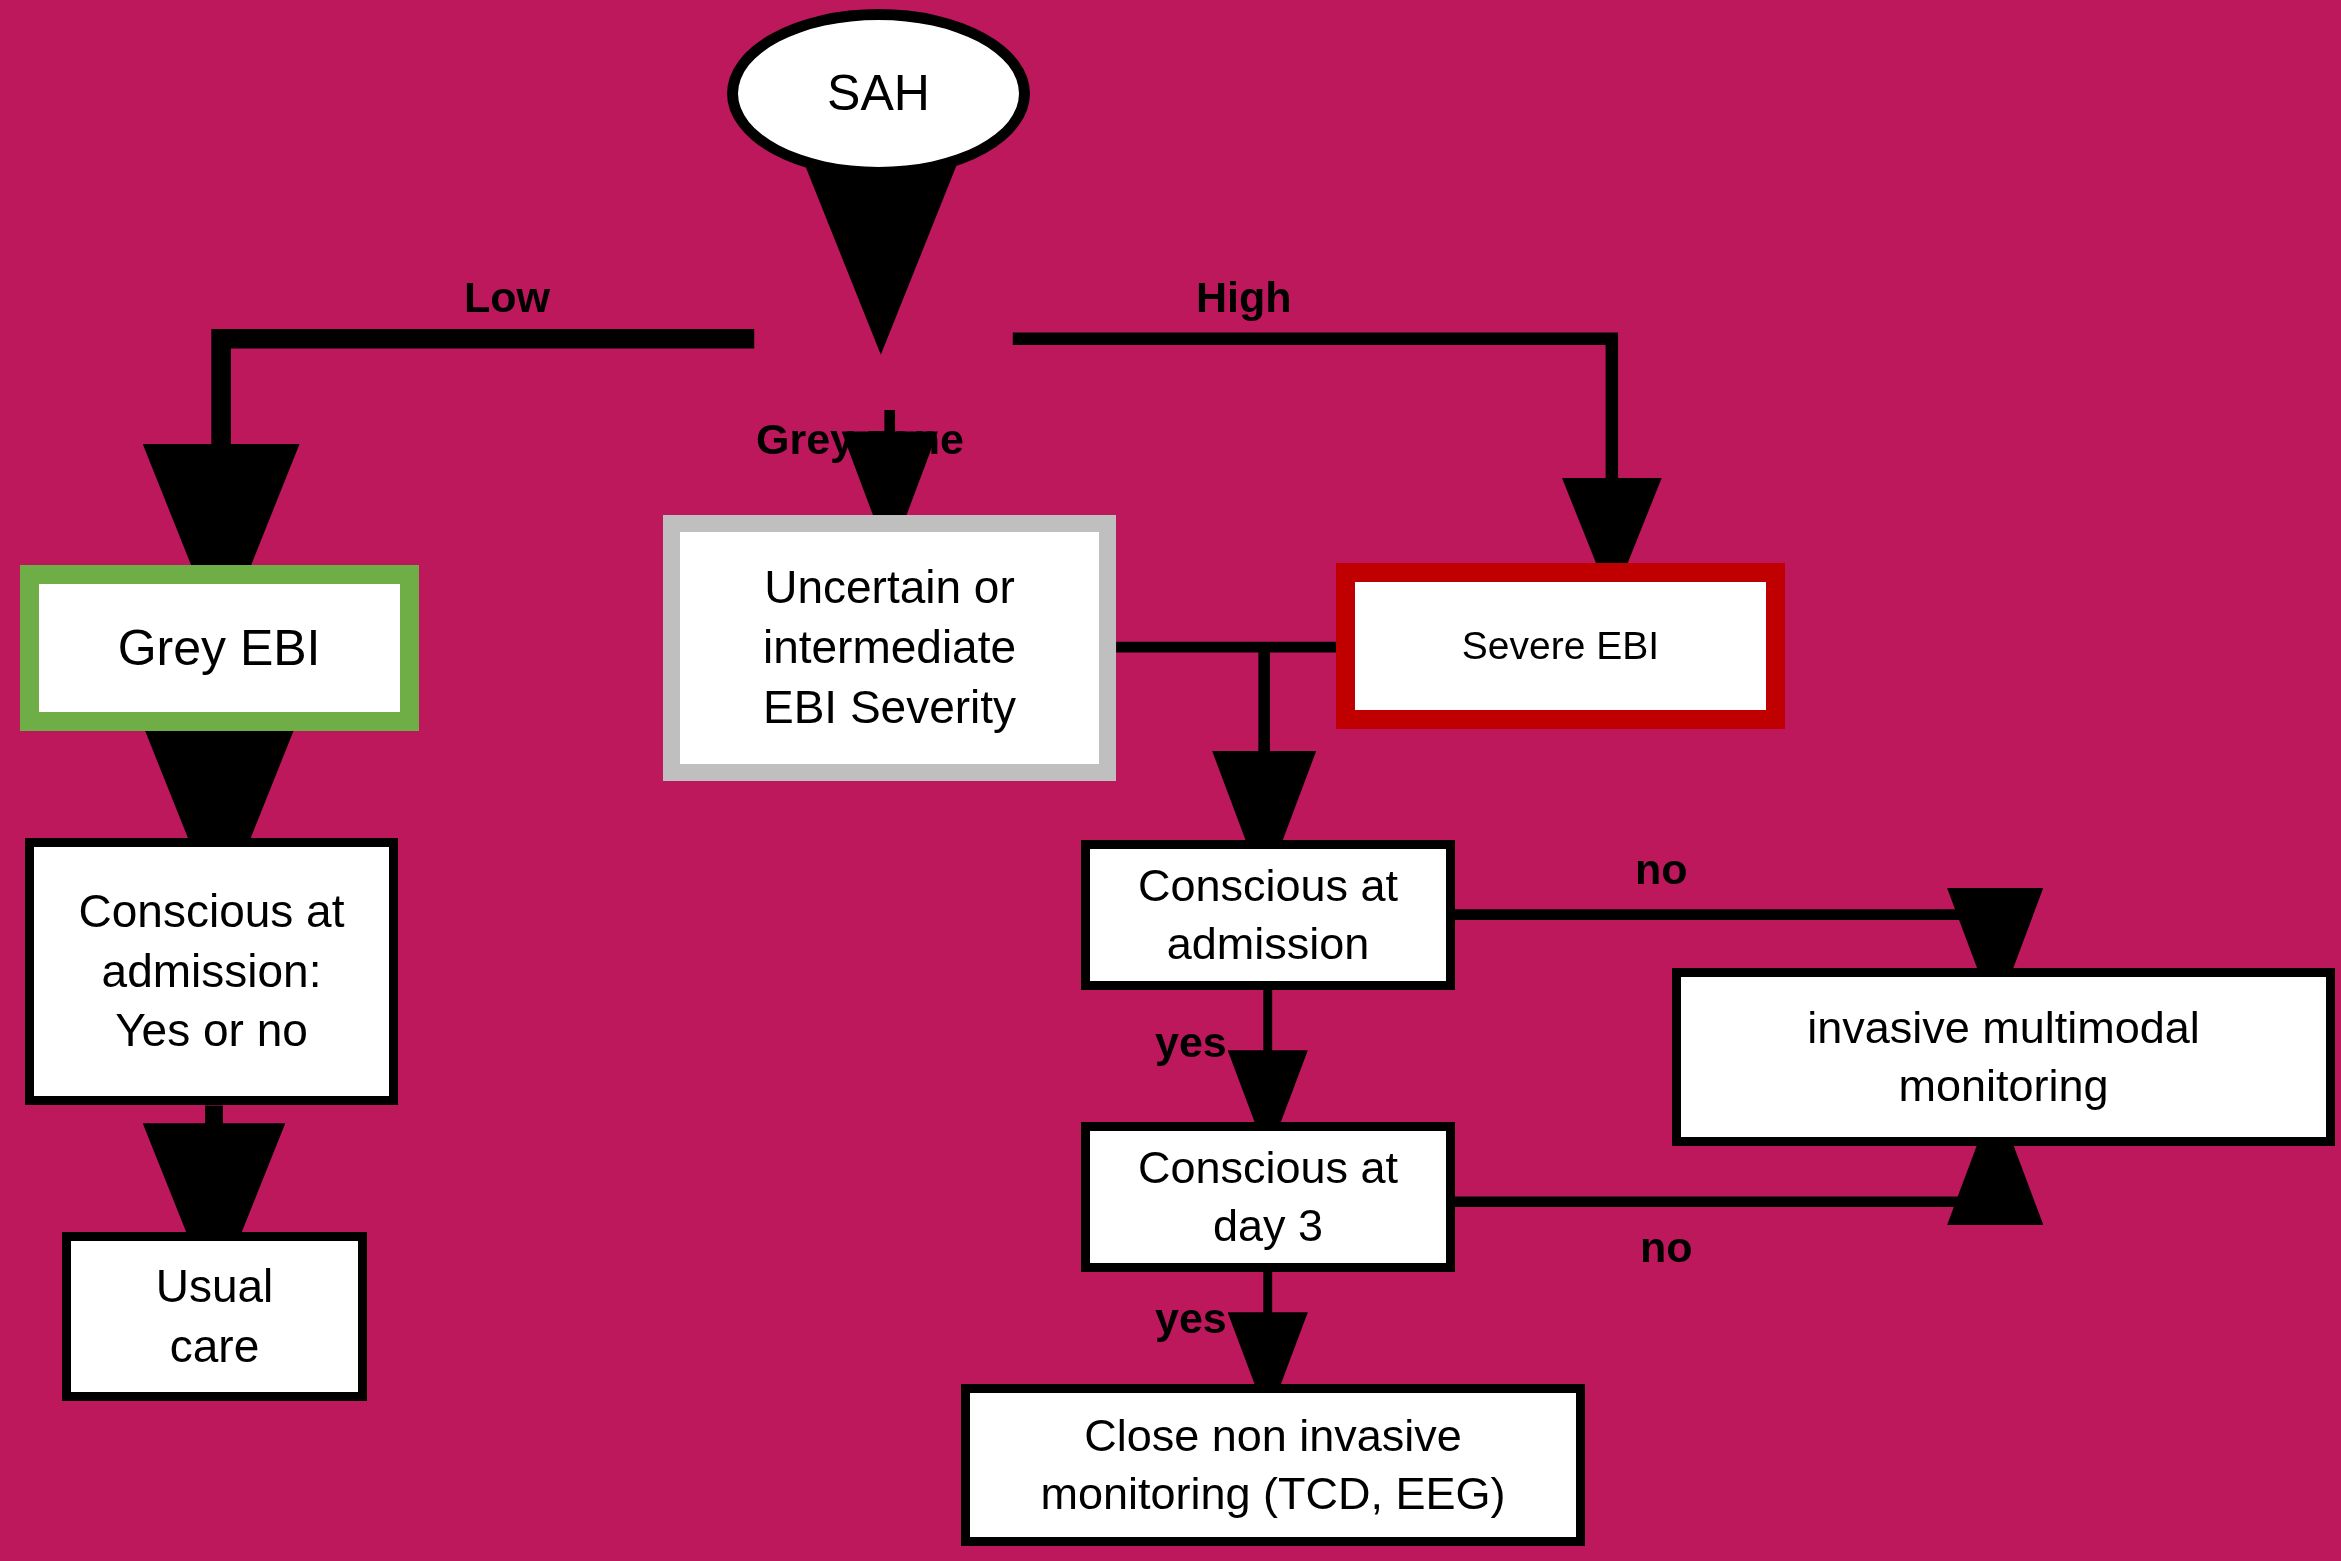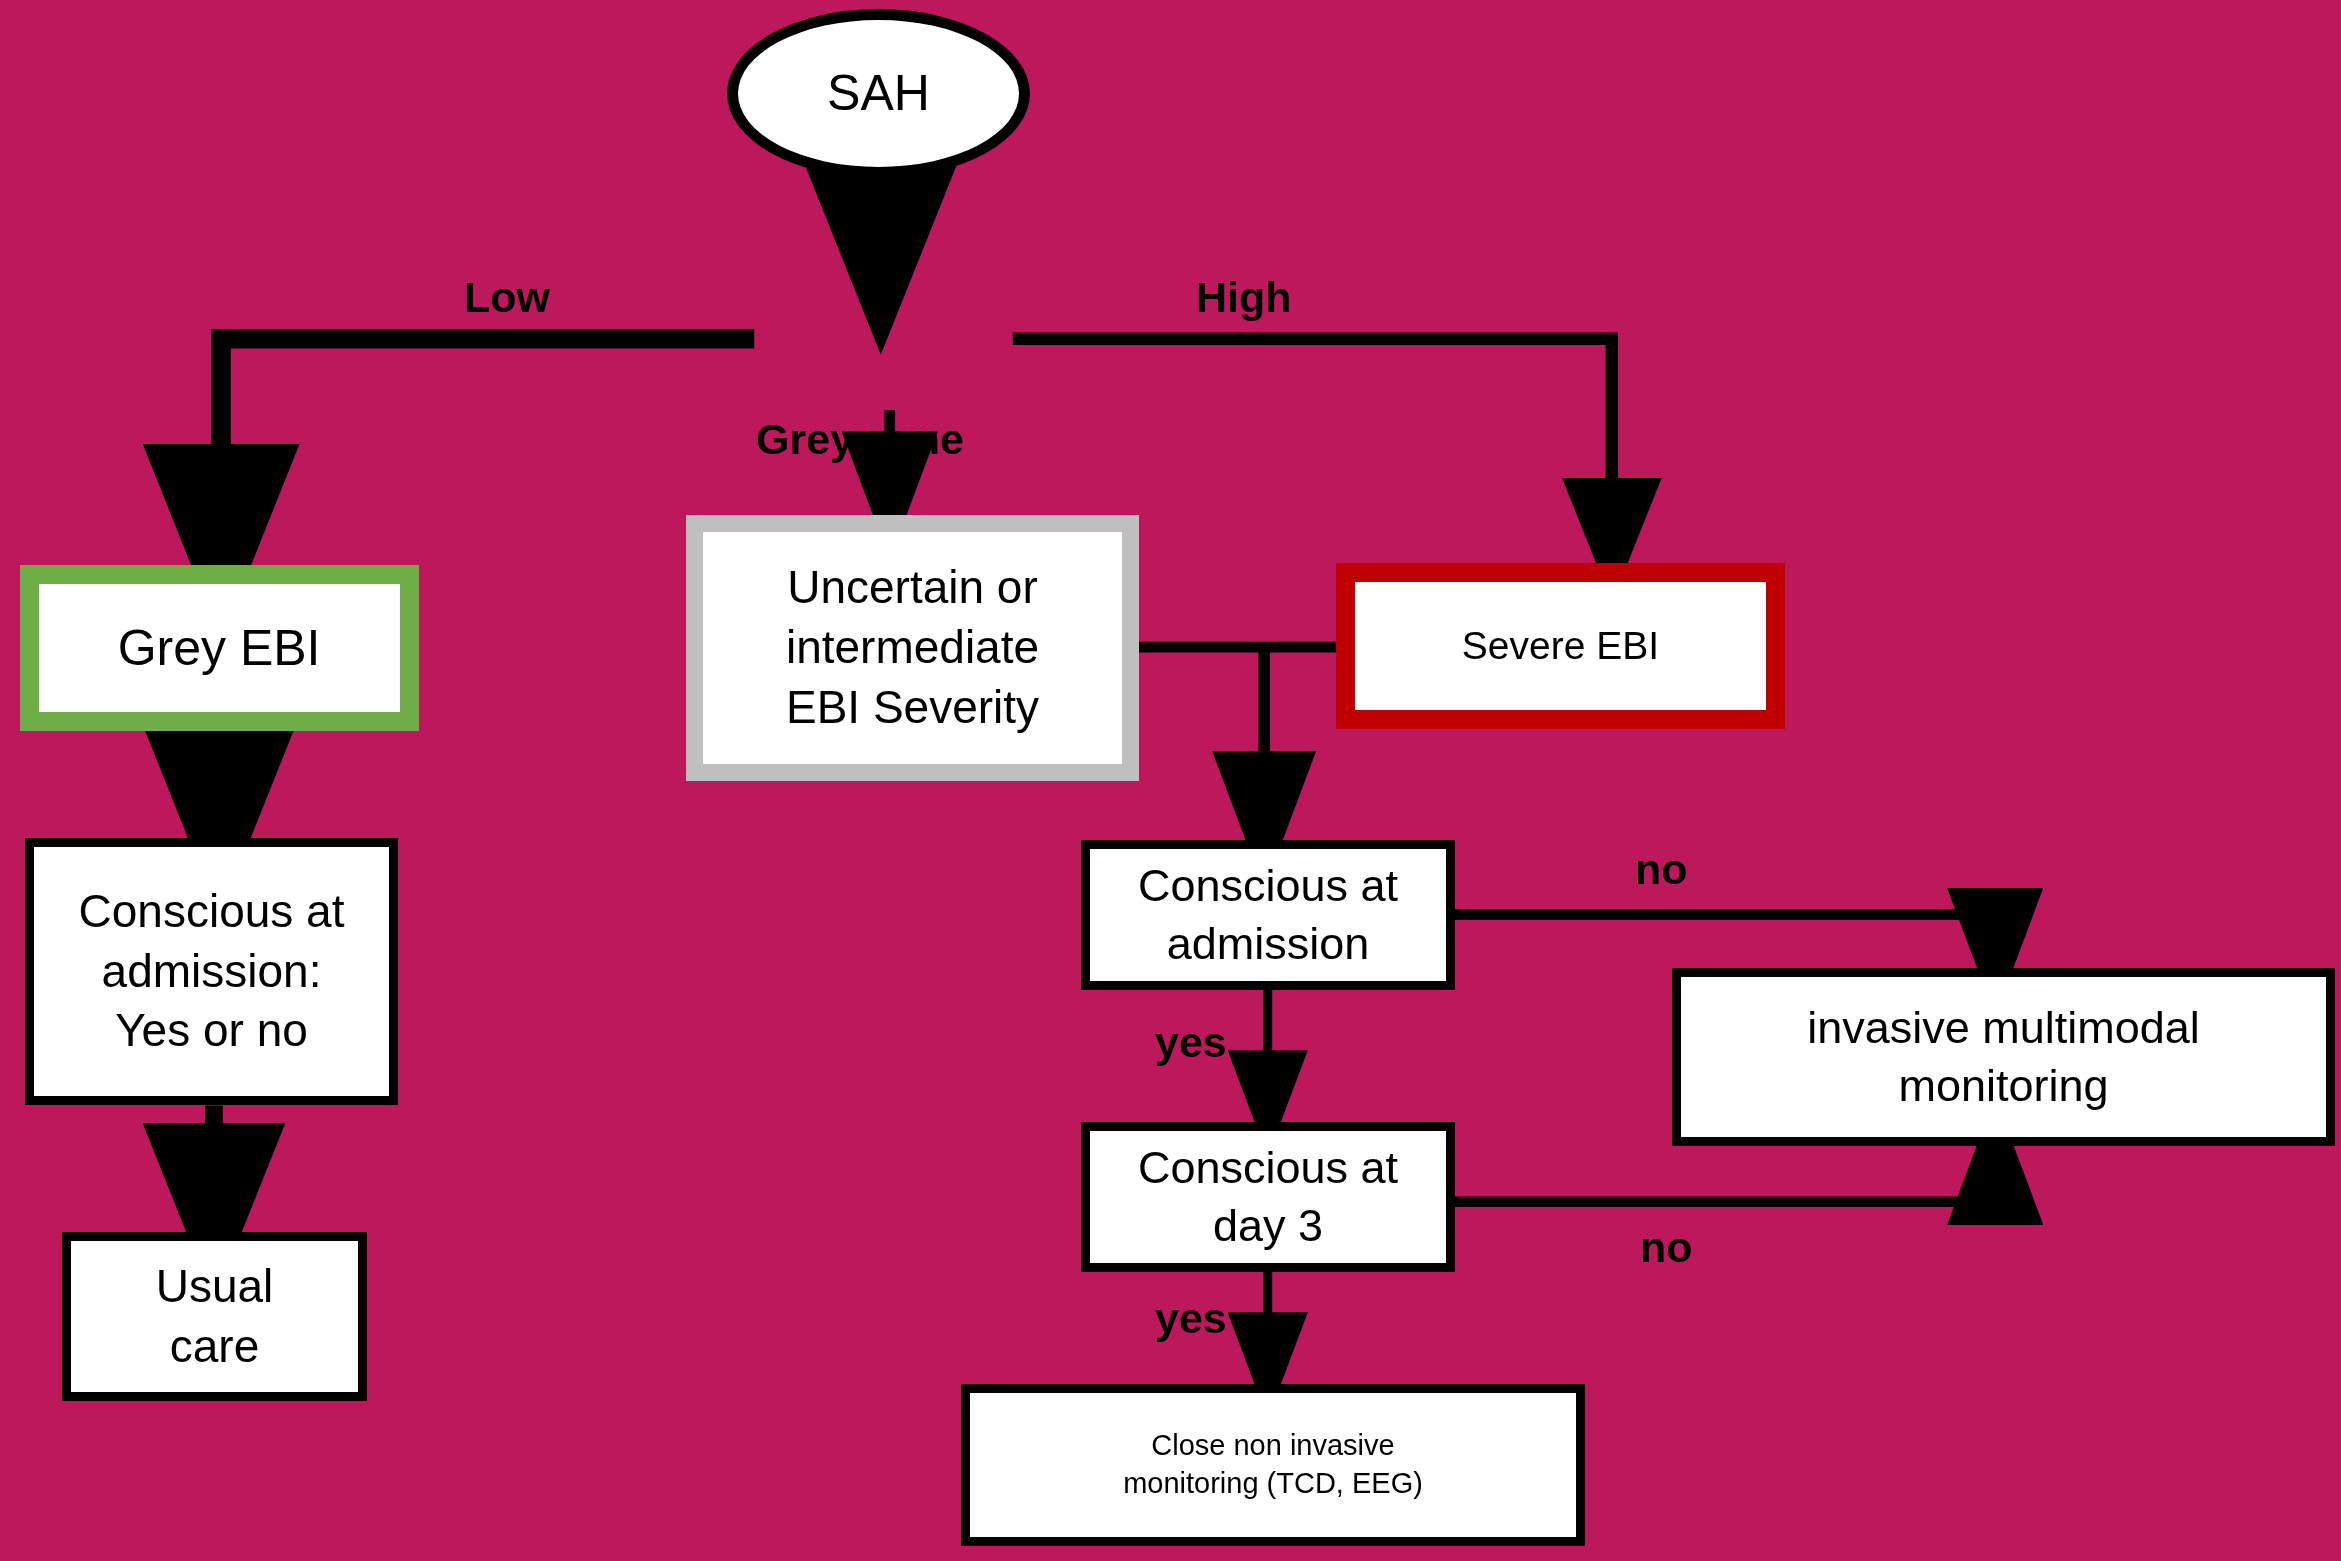--- a/index.html
+++ b/index.html
@@ -55,21 +55,21 @@
     font-size: 50px;
   }
   
   .n-mild {
     left: 19.6px; top: 565px; width: 399px; height: 166px;
     border: 19.6px solid #6FAE47;
     font-size: 50px;
   }
   
   .n-uncertain {
-    left: 686px; top: 515px; width: 453px; height: 266px;
+    left: 663px; top: 515px; width: 453px; height: 266px;
     border: 17px solid #BFBFBF;
     font-size: 46px;
   }
   
   .n-severe {
     left: 1336px; top: 563px; width: 449px; height: 166px;
     border: 19.6px solid #C00000;
     font-size: 39px;
   }
   
@@ -100,21 +100,21 @@
   
   .n-invasive {
     left: 1672px; top: 968px; width: 663px; height: 178px;
     border: 9.8px solid #000000;
     font-size: 45px;
   }
   
   .n-close {
     left: 961px; top: 1384px; width: 624px; height: 162px;
     border: 9.8px solid #000000;
-    font-size: 29px;
+    font-size: 45px;
   }
   
   .edge-label {
     position: absolute;
     color: #000000;
     font-size: 43px;
     white-space: nowrap;
     font-weight: bold;
   }
   .lbl-low   { left: 464px;  top: 273px; }

